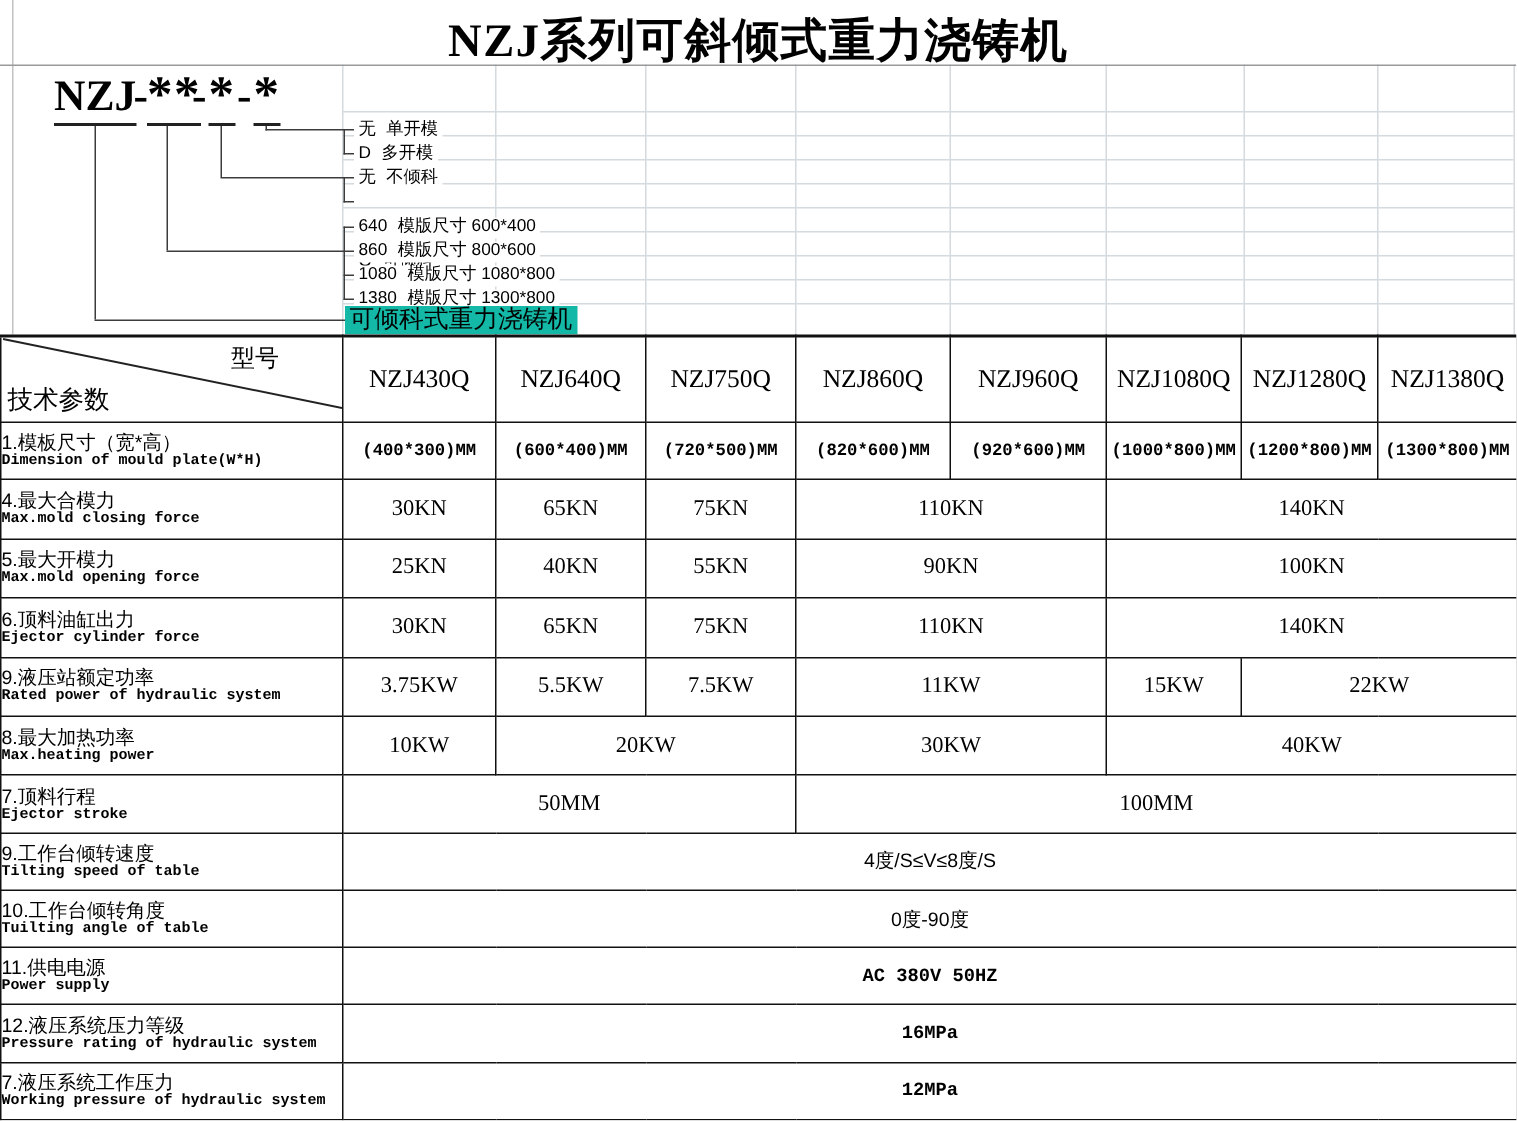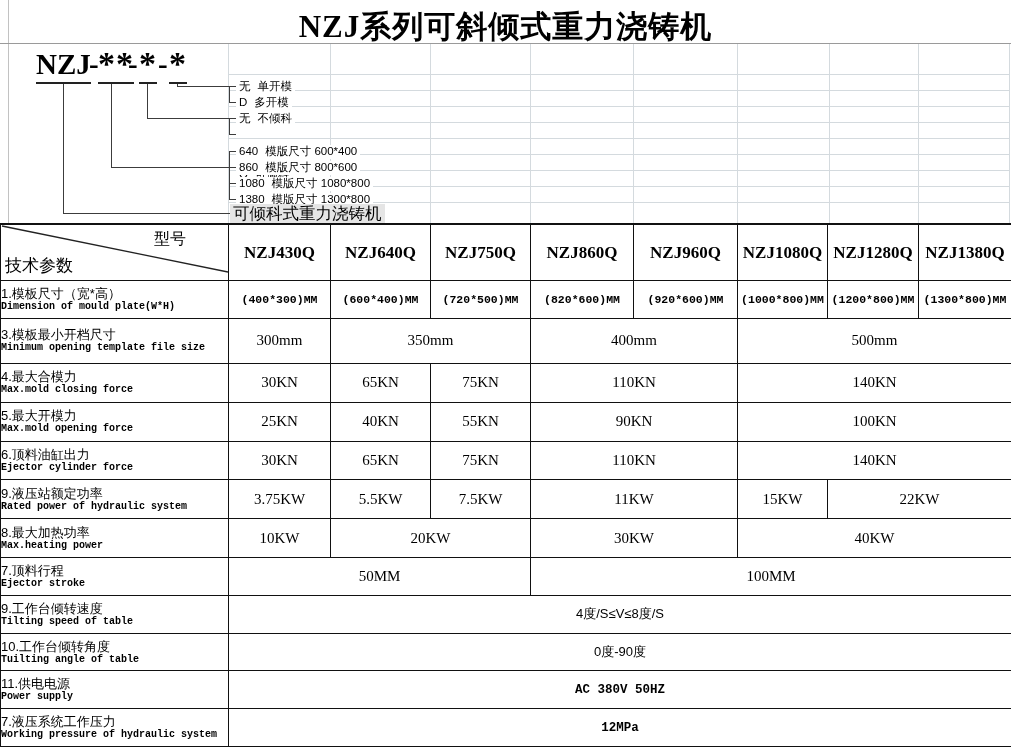--- a/index.html
+++ b/index.html
@@ -34,21 +34,21 @@
 
   .cline{position:absolute;background:#3c3c3c;}
 
   .legend-line{
     position:absolute;left:236px;height:14px;line-height:13px;font-size:11.5px;
     background:#fff;padding:0 3px;white-space:nowrap;
   }
   .legend-line .code{display:inline-block;margin-right:7px;}
   .legend-caption{
     position:absolute;left:230px;top:204px;font-size:16.5px;line-height:19px;
-    background:#e5e5e5;padding:0 3px;white-space:nowrap;
+    background:#14b8a6;padding:0 3px;white-space:nowrap;
   }
 
   
   table.spec{
     position:absolute;top:223px;left:0;width:1011px;height:524px;
     border-collapse:collapse;table-layout:fixed;background:#fff;
   }
   table.spec td,table.spec th{
     border:1px solid #111;padding:0;margin:0;vertical-align:middle;overflow:hidden;
   }
@@ -56,21 +56,21 @@
   th.corner{position:relative;padding:0;}
   th.corner svg{position:absolute;top:0;left:0;}
   .corner-model{
     position:absolute;top:4px;right:42px;font-size:16px;font-weight:normal;
   }
   .corner-params{
     position:absolute;bottom:3px;left:4px;font-size:17px;font-weight:normal;
   }
   th.model{
     font-family:"Liberation Serif","DejaVu Serif",serif;
-    font-size:17px;font-weight:bold;text-align:center;
+    font-size:17px;font-weight:normal;text-align:center;
   }
   td.rowlabel{text-align:left;vertical-align:middle;padding:1px 2px 1px 3px;}
   td.rowlabel .zh{font-size:13px;line-height:15px;}
   td.rowlabel .en{
     font-family:"Liberation Mono","DejaVu Sans Mono",monospace;
     font-weight:bold;font-size:10px;line-height:12px;letter-spacing:0;
   }
   td.val{
     text-align:center;font-family:"Liberation Serif","DejaVu Serif",serif;font-size:15px;
   }
@@ -195,30 +195,20 @@
       <td class="val mono">(600*400)MM</td>
       <td class="val mono">(720*500)MM</td>
       <td class="val mono">(820*600)MM</td>
       <td class="val mono">(920*600)MM</td>
       <td class="val mono">(1000*800)MM</td>
       <td class="val mono">(1200*800)MM</td>
       <td class="val mono">(1300*800)MM</td>
     </tr>
 
 
-    <tr style="height:38px;">
-      <td class="rowlabel">
-            <div class="zh">3.模板最小开档尺寸</div>
-            <div class="en">Minimum opening template file size</div>
-          </td>
-      <td class="val">300mm</td>
-      <td class="val" colspan="2">350mm</td>
-      <td class="val" colspan="2">400mm</td>
-      <td class="val" colspan="3">500mm</td>
-    </tr>
 
     <tr style="height:33px;">
       <td class="rowlabel">
             <div class="zh">4.最大合模力</div>
             <div class="en">Max.mold closing force</div>
           </td>
       <td class="val">30KN</td>
       <td class="val">65KN</td>
       <td class="val">75KN</td>
       <td class="val" colspan="2">110KN</td>
@@ -299,20 +289,27 @@
     </tr>
 
     <tr style="height:32px;">
       <td class="rowlabel">
             <div class="zh">11.供电电源</div>
             <div class="en">Power supply</div>
           </td>
       <td class="val monobig" colspan="8">AC 380V 50HZ</td>
     </tr>
 
+    <tr style="height:32px;">
+      <td class="rowlabel">
+            <div class="zh">12.液压系统压力等级</div>
+            <div class="en">Pressure rating of hydraulic system</div>
+          </td>
+      <td class="val monobig" colspan="8">16MPa</td>
+    </tr>
 
     <tr style="height:32px;">
       <td class="rowlabel">
             <div class="zh">7.液压系统工作压力</div>
             <div class="en">Working pressure of hydraulic system</div>
           </td>
       <td class="val monobig" colspan="8">12MPa</td>
     </tr>
   </tbody>
     </table>

